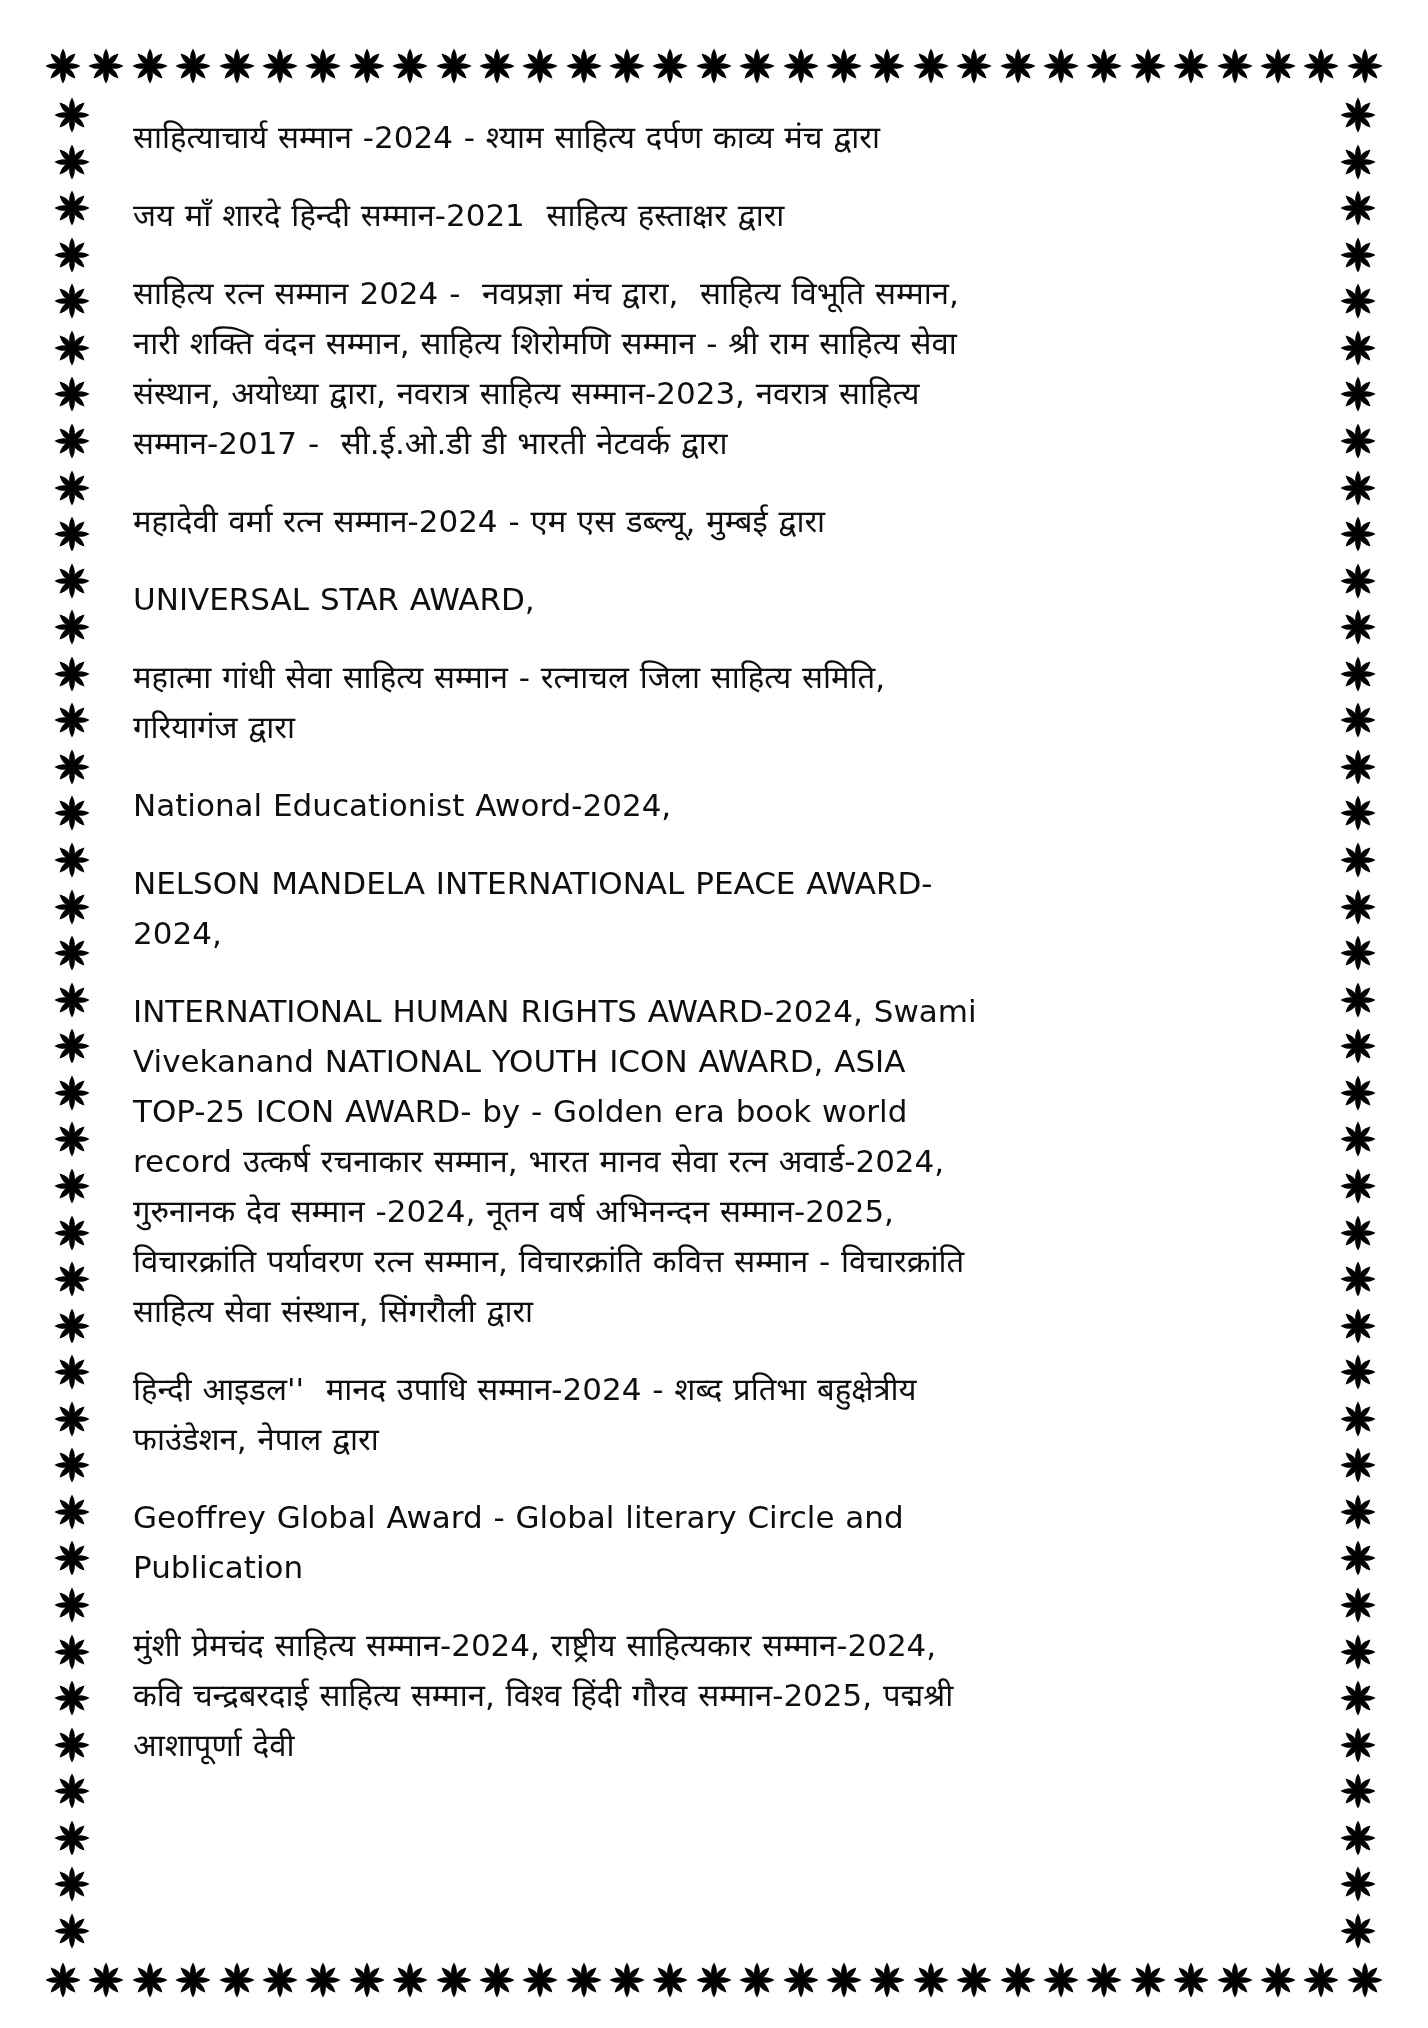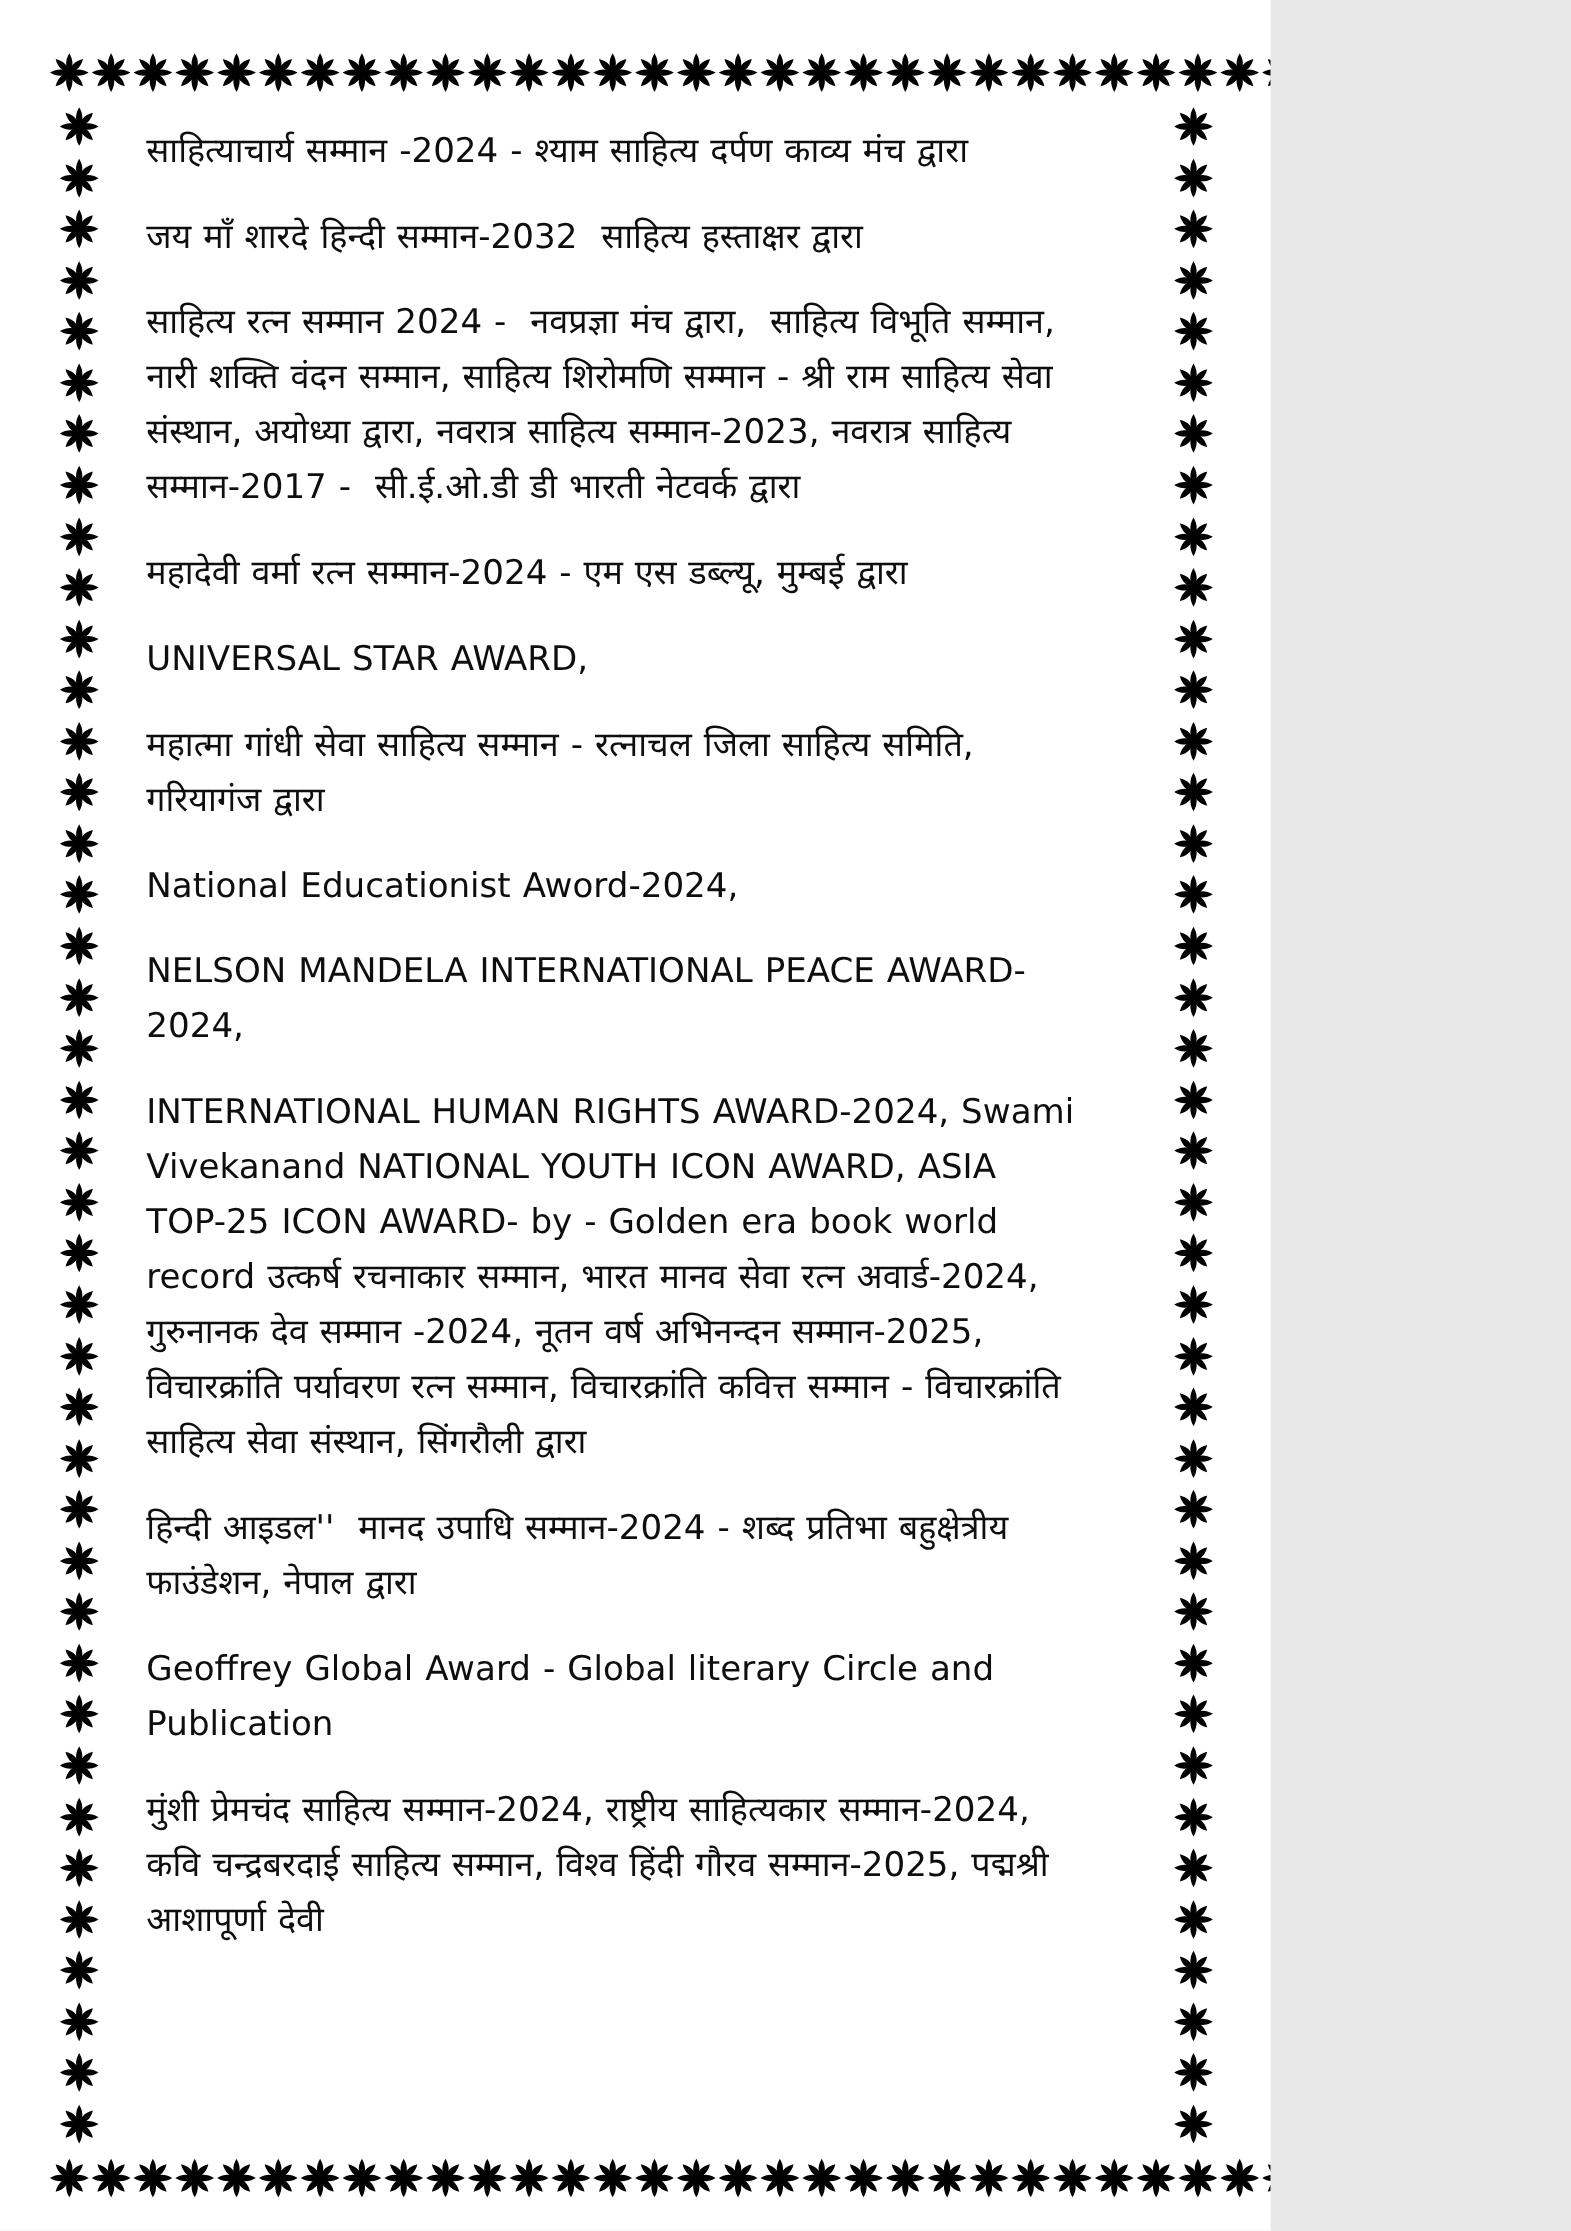--- a/index.html
+++ b/index.html
@@ -1,18 +1,18 @@
 <!DOCTYPE html>
 <html><head>
 <meta charset="utf-8">
 <style>
   html,body{margin:0;padding:0;background:#e8e8e8;}
   .page{
     position:relative;
-    width:1155px;height:2028px;
+    width:1428px;height:2028px;
     background:#ffffff;
     font-family:"DejaVu Sans","Liberation Sans",sans-serif;
     color:#0e0e0e;
     overflow:hidden;
   }
   
   .border-row{
     position:absolute;left:44px;right:44px;height:44px;
     display:flex;justify-content:space-between;align-items:center;
   }
@@ -770,21 +770,21 @@
       </span>
       <span class="glyph">
         <svg viewBox="-20 -20 40 40">
           <use href="#petal8"></use>
         </svg>
       </span>
     </div>
 
   <div class="content" id="content">
       <p class="para">साहित्याचार्य सम्मान -2024 - श्याम साहित्य दर्पण काव्य मंच द्वारा</p>
-      <p class="para">जय माँ शारदे हिन्दी सम्मान-2032  साहित्य हस्ताक्षर द्वारा</p>
+      <p class="para">जय माँ शारदे हिन्दी सम्मान-2021  साहित्य हस्ताक्षर द्वारा</p>
       <p class="para">साहित्य रत्न सम्मान 2024 -  नवप्रज्ञा मंच द्वारा,  साहित्य विभूति सम्मान, नारी शक्ति वंदन सम्मान, साहित्य शिरोमणि सम्मान - श्री राम साहित्य सेवा संस्थान, अयोध्या द्वारा, नवरात्र साहित्य सम्मान-2023, नवरात्र साहित्य सम्मान-2017 -  सी.ई.ओ.डी डी भारती नेटवर्क द्वारा</p>
       <p class="para">महादेवी वर्मा रत्न सम्मान-2024 - एम एस डब्ल्यू, मुम्बई द्वारा</p>
       <p class="para">UNIVERSAL STAR AWARD,</p>
       <p class="para">महात्मा गांधी सेवा साहित्य सम्मान - रत्नाचल जिला साहित्य समिति, गरियागंज द्वारा</p>
       <p class="para">National Educationist Aword-2024,</p>
       <p class="para">NELSON MANDELA INTERNATIONAL PEACE AWARD-2024,</p>
       <p class="para">INTERNATIONAL HUMAN RIGHTS AWARD-2024, Swami Vivekanand NATIONAL YOUTH ICON AWARD, ASIA TOP-25 ICON AWARD- by - Golden era book world record उत्कर्ष रचनाकार सम्मान, भारत मानव सेवा रत्न अवार्ड-2024, गुरुनानक देव सम्मान -2024, नूतन वर्ष अभिनन्दन सम्मान-2025, विचारक्रांति पर्यावरण रत्न सम्मान, विचारक्रांति कवित्त सम्मान - विचारक्रांति साहित्य सेवा संस्थान, सिंगरौली द्वारा</p>
       <p class="para">हिन्दी आइडल''  मानद उपाधि सम्मान-2024 - शब्द प्रतिभा बहुक्षेत्रीय    फाउंडेशन, नेपाल द्वारा</p>
       <p class="para">Geoffrey Global Award - Global literary Circle and Publication</p>
       <p class="para">मुंशी प्रेमचंद साहित्य सम्मान-2024, राष्ट्रीय साहित्यकार सम्मान-2024, कवि चन्द्रबरदाई साहित्य सम्मान, विश्व हिंदी गौरव सम्मान-2025, पद्मश्री आशापूर्णा देवी</p>

